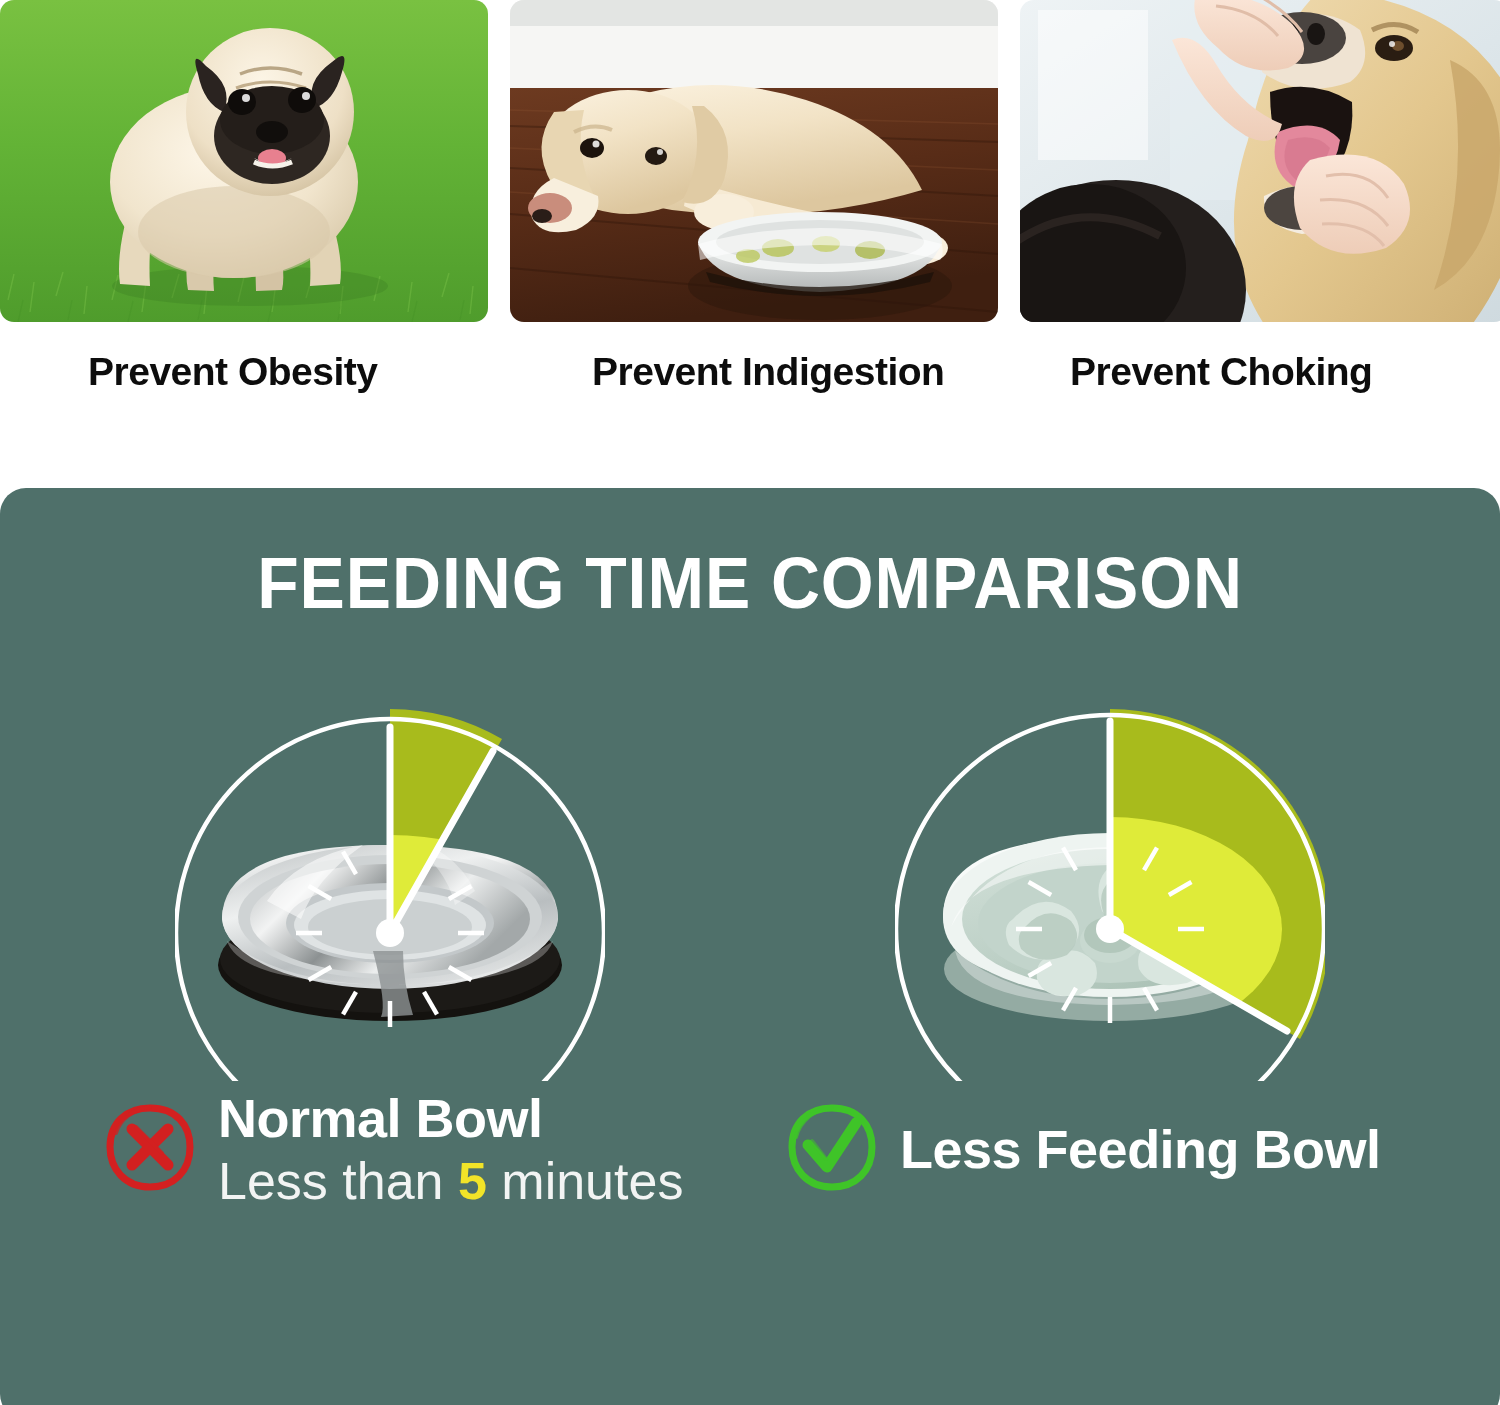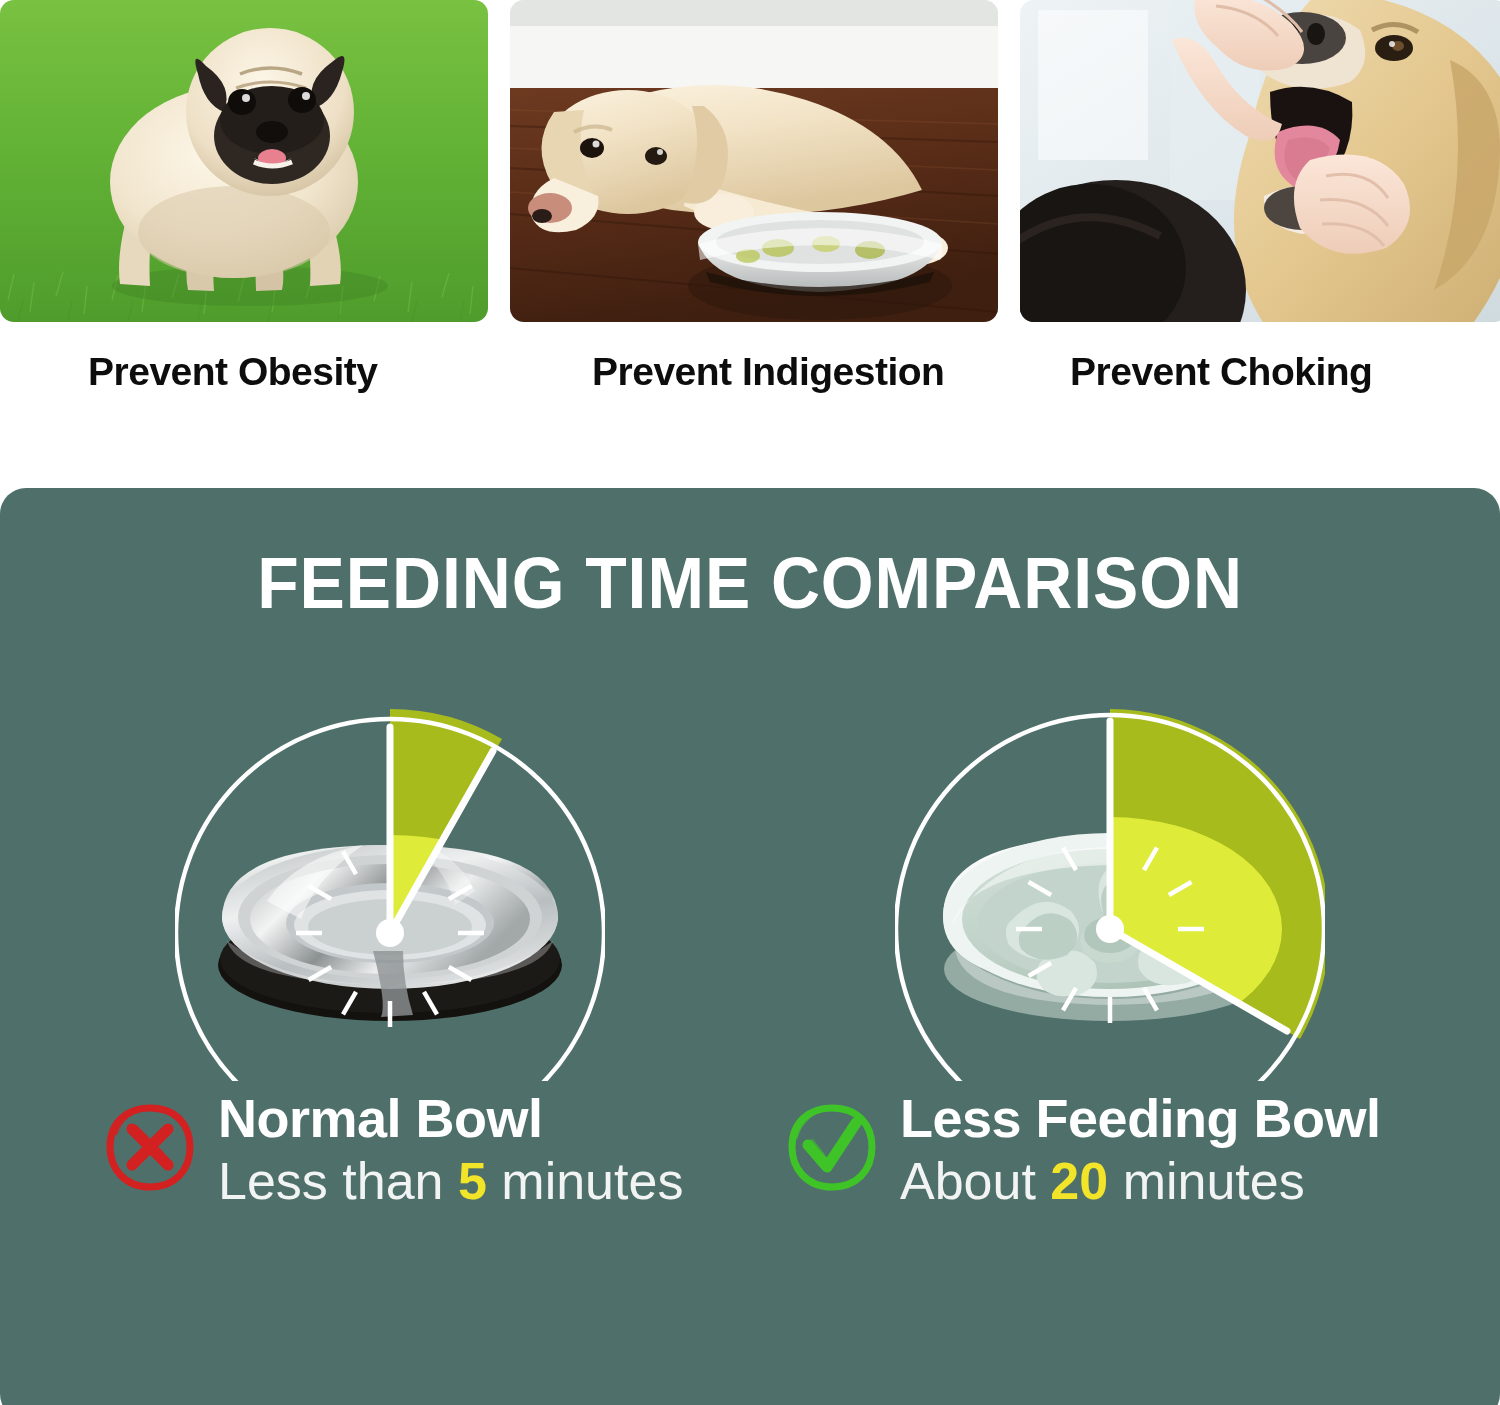--- a/index.html
+++ b/index.html
@@ -544,22 +544,17 @@
       <div class="result-icon">
         <svg width="92" height="92" viewBox="0 0 92 92">
           <path d="M46 7 C72 7 86 24 86 46 C86 70 70 86 46 86 C21 86 6 68 6 46 C6 22 22 7 46 7 Z" fill="none" stroke="#3fc428" stroke-width="7" stroke-linecap="round"></path>
           <path d="M10 36 C14 20 28 8 46 6" fill="none" stroke="#3fc428" stroke-width="4" stroke-linecap="round" opacity="0.75"></path>
           <path d="M22 44 L41 66 L70 22" fill="none" stroke="#3fc428" stroke-width="11" stroke-linecap="round" stroke-linejoin="round"></path>
           <path d="M26 40 L40 58" fill="none" stroke="#3fc428" stroke-width="4" stroke-linecap="round" opacity="0.55"></path>
         </svg>
       </div>
       <div class="result-text">
         <div class="result-title">Less Feeding Bowl</div>
-        <div class="result-sub">
-          <span>About</span>
-          <span class="hl">20</span>
-          <span>minutes</span>
-        </div>
       </div>
     </div>
 
   </div>
 </div>
 
 </body></html>

